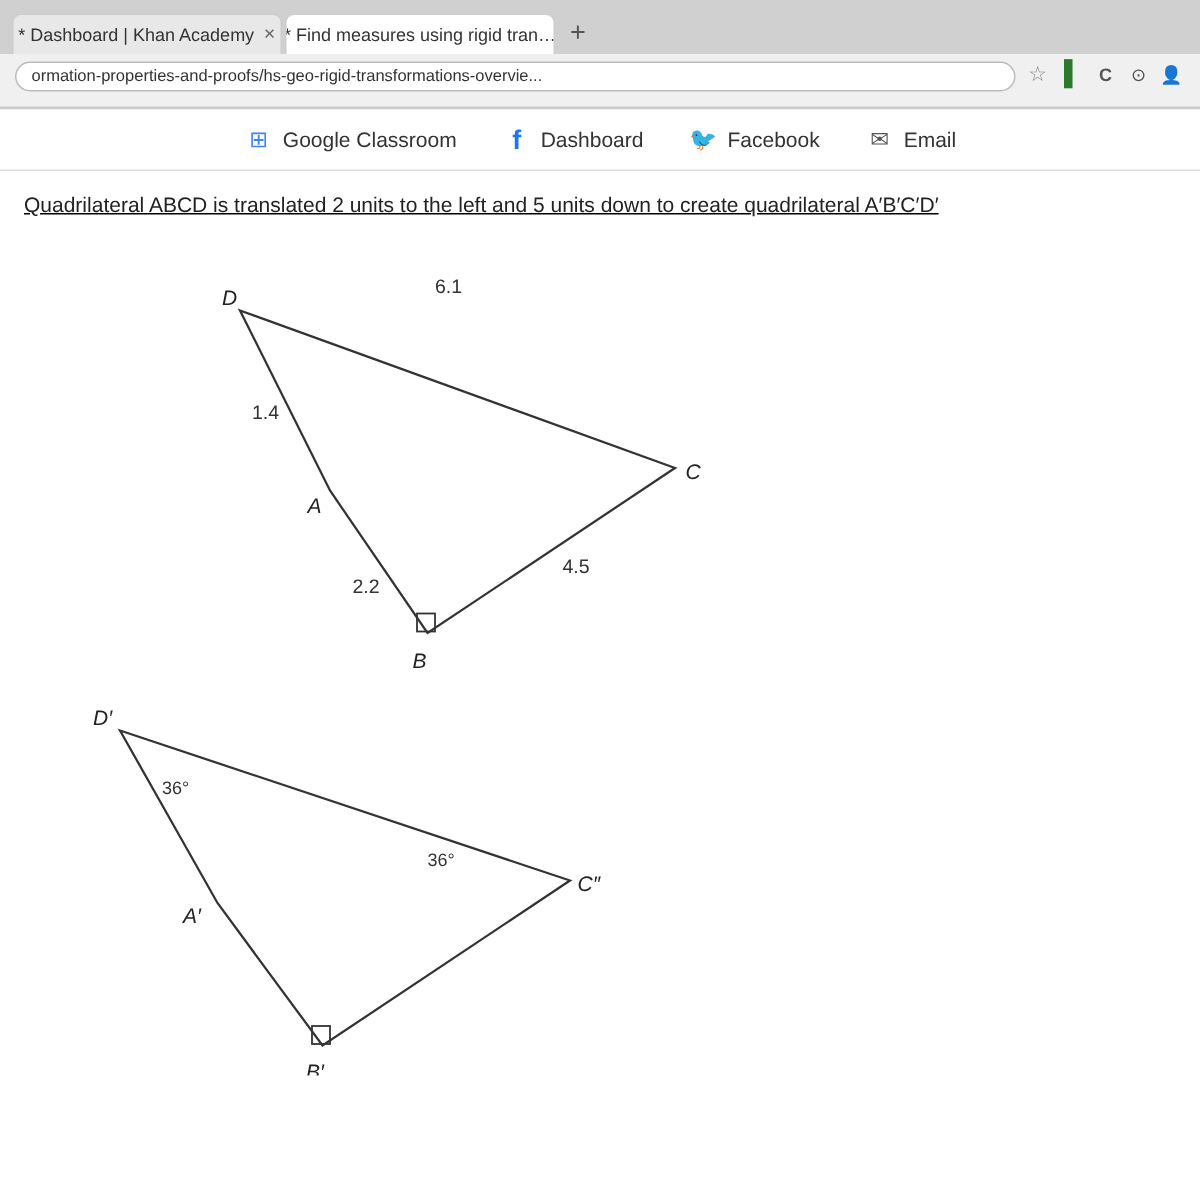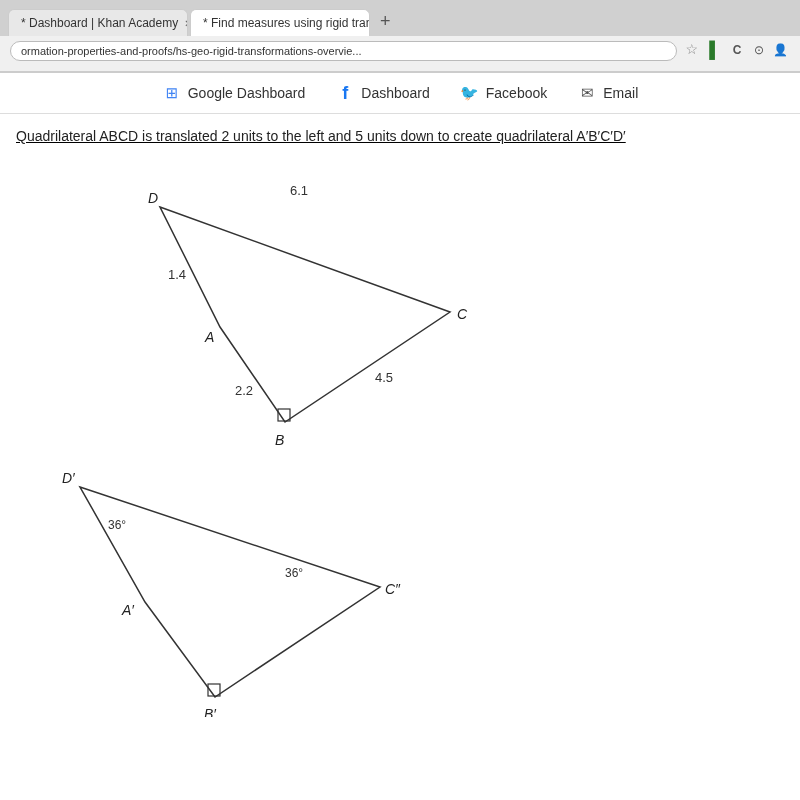--- a/index.html
+++ b/index.html
@@ -33,20 +33,21 @@
       border-radius: 6px 6px 0 0;
       font-size: 12px;
       color: #333;
       margin-right: 2px;
       border: 1px solid #ccc;
       border-bottom: none;
       max-width: 180px;
       white-space: nowrap;
       overflow: hidden;
       text-overflow: ellipsis;
+      justify-content: center;
     }
 
     .tab.active {
       background: #fff;
       z-index: 1;
     }
 
     .tab-close {
       margin-left: 6px;
       font-size: 10px;
@@ -198,21 +199,21 @@
       <div class="addr-icon" style="font-weight:bold; color:#555;">C</div>
       <div class="addr-icon">⊙</div>
       <div class="addr-icon">👤</div>
     </div>
   </div>
 </div>
 
 <div class="share-bar">
   <a class="share-btn" href="#">
     <span class="icon google-icon">⊞</span>
-    <span>Google Dashboard</span>
+    <span>Google Classroom</span>
   </a>
   <a class="share-btn" href="#">
     <span class="icon facebook-icon" style="font-weight:bold; font-size:18px;">f</span>
     <span>Dashboard</span>
   </a>
   <a class="share-btn" href="#">
     <span class="icon twitter-icon">🐦</span>
     <span>Facebook</span>
   </a>
   <a class="share-btn" href="#">

